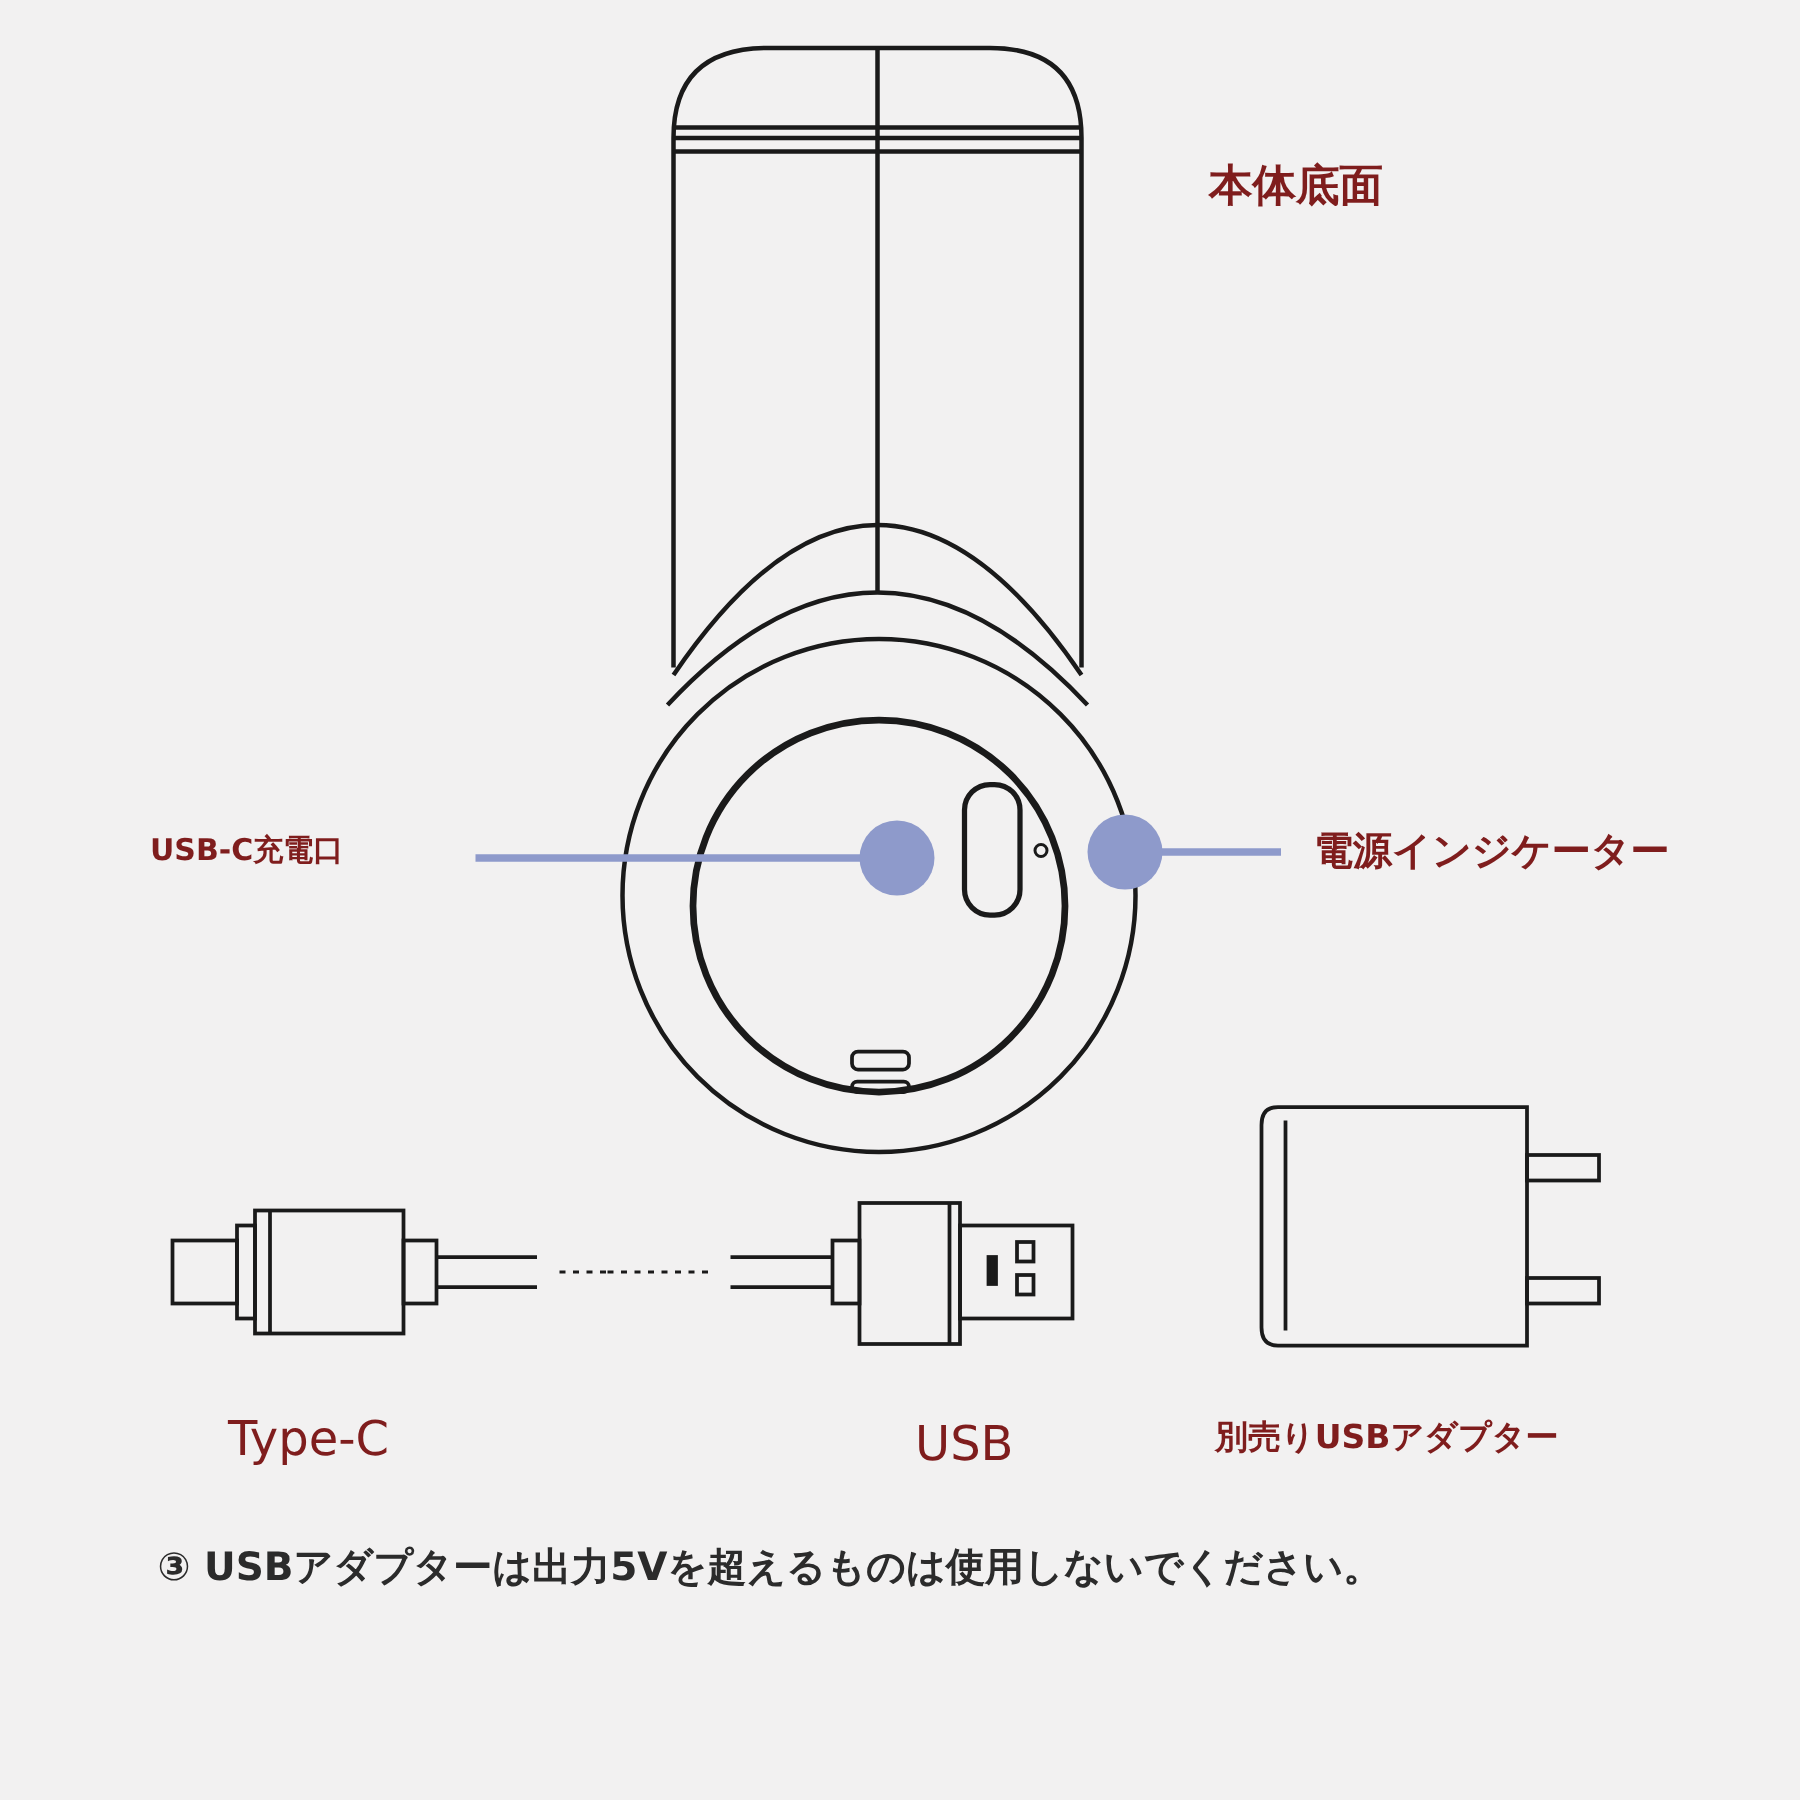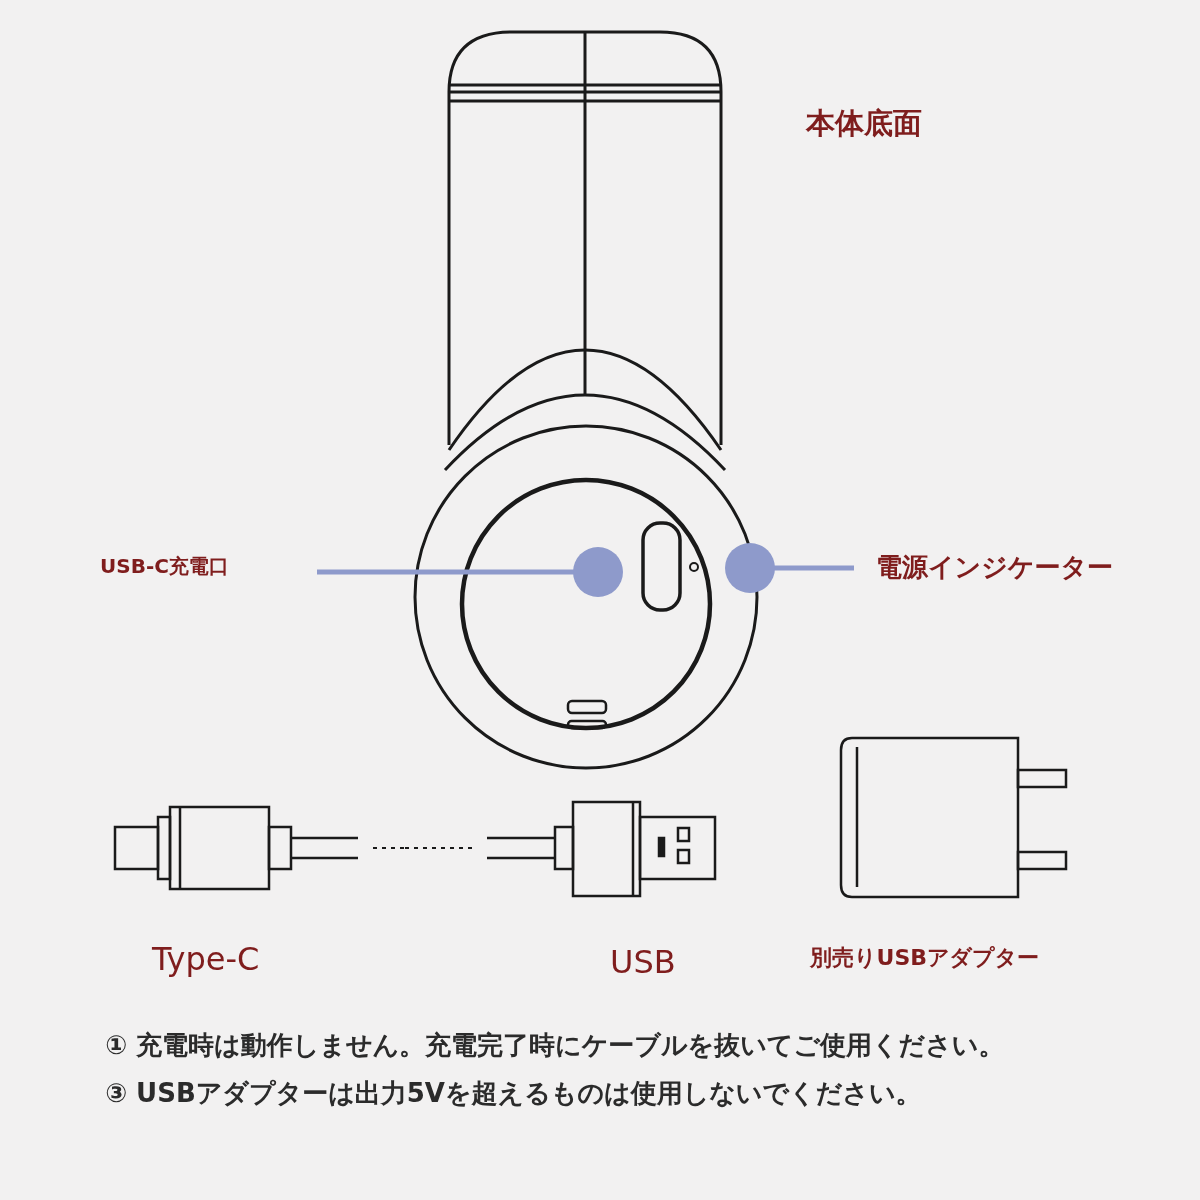--- a/index.html
+++ b/index.html
@@ -86,15 +86,14 @@
 
 <div class="lbl lbl-title">本体底面</div>
 <div class="lbl lbl-usbc">USB-C充電口</div>
 <div class="lbl lbl-ind">電源インジケーター</div>
 
 <div class="lbl lbl-typec">Type-C</div>
 <div class="lbl lbl-usb">USB</div>
 <div class="lbl lbl-adapter">別売りUSBアダプター</div>
 
 <div class="notes">
-  <div class="note">① 充電時は動作しません。充電完了時にケーブルを抜いてご使用ください。</div>
   <div class="note">③ USBアダプターは出力5Vを超えるものは使用しないでください。</div>
 </div>
 
 </body></html>

